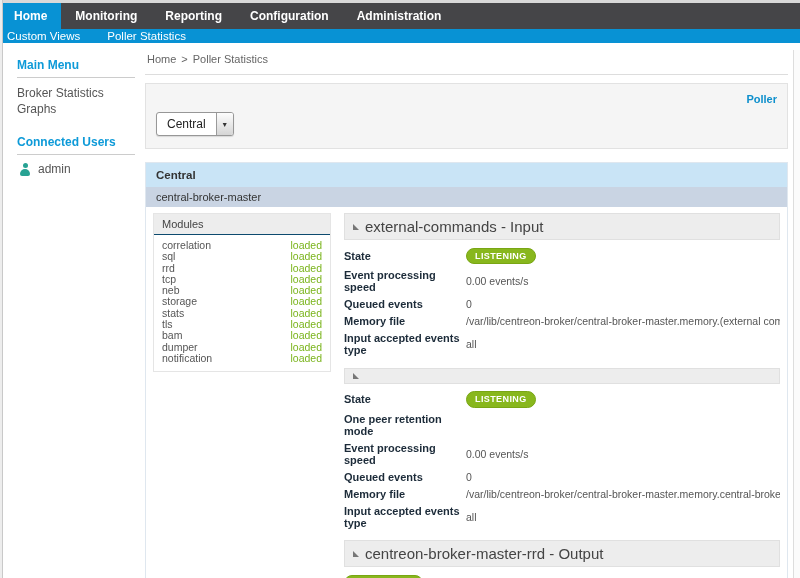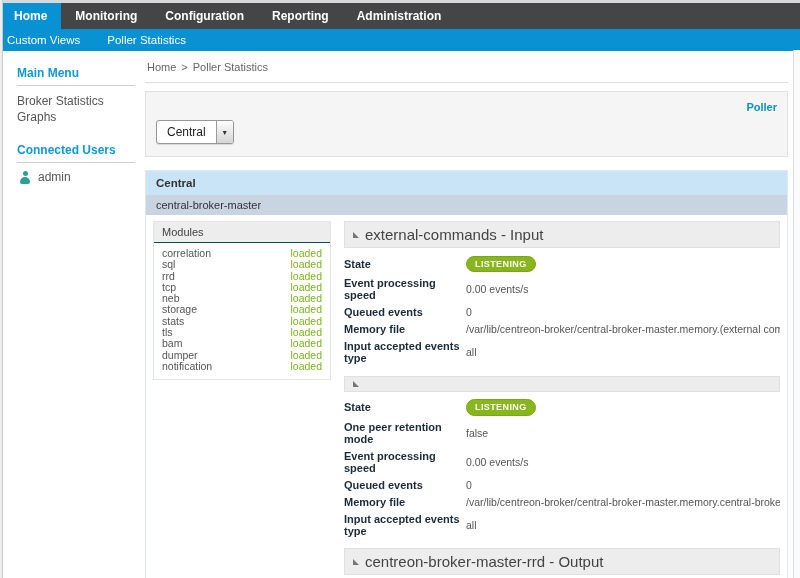--- a/index.html
+++ b/index.html
@@ -11,21 +11,21 @@
   .left-edge { position:absolute; left:0; top:0; bottom:0; width:3px;
     background:#ededed; border-right:1px solid #c9c9c9; z-index:50; }
   .right-gutter { position:absolute; right:0; top:50px; bottom:0; width:7px;
     background:#fbfbfb; border-left:1px solid #ddd; z-index:40; }
 
   
   .topnav { height:26px; background:#454548; display:flex; align-items:stretch; }
   .tab { color:#fff; font-size:12px; font-weight:bold; line-height:26px;
     padding:0 14px; cursor:pointer; }
   .tab.active { background:#0892d4; }
-  .subnav { height:22px; background:#0892d4; display:flex; align-items:center;
+  .subnav { height:14px; background:#0892d4; display:flex; align-items:center;
     padding-left:7px; }
   .subnav-item { color:#fff; font-size:11.5px; margin-right:27px; cursor:pointer; }
 
   .layout { display:flex; }
 
   
   .sidebar { width:145px; flex:none; padding:13px 0 0 17px; }
   .side-title { color:#0d9ad8; font-weight:bold; font-size:12px; margin-top:2px; }
   .side-rule { border:none; border-top:1px solid #ccc; margin:5px 10px 7px 0; }
   .side-link { font-size:12px; color:#555; line-height:16px; cursor:pointer; }
@@ -91,22 +91,22 @@
 </head>
 <body>
 
 <div class="top-strip"></div>
 <div class="left-edge"></div>
 <div class="right-gutter"></div>
 
 <div class="topnav" id="topnav">
     <div class="tab active">Home</div>
     <div class="tab">Monitoring</div>
+    <div class="tab">Reporting</div>
     <div class="tab">Configuration</div>
-    <div class="tab">Reporting</div>
     <div class="tab">Administration</div>
   </div>
 <div class="subnav" id="subnav">
     <div class="subnav-item">Custom Views</div>
     <div class="subnav-item">Poller Statistics</div>
   </div>
 
 <div class="layout">
   <div class="sidebar">
     <div class="side-title">Main Menu</div>
@@ -225,21 +225,20 @@
               <div class="section-header">
                 <span class="collapse-icon"></span>
               </div>
               <div class="sec-rows">
                 <div class="srow">
                   <div class="slabel">State</div>
                   <div class="svalue"><span class="badge">LISTENING</span></div>
                 </div>
                 <div class="srow">
                   <div class="slabel">One peer retention mode</div>
-                  <div class="svalue">false</div>
                 </div>
                 <div class="srow">
                   <div class="slabel">Event processing speed</div>
                   <div class="svalue">0.00 events/s</div>
                 </div>
                 <div class="srow">
                   <div class="slabel">Queued events</div>
                   <div class="svalue">0</div>
                 </div>
                 <div class="srow">

